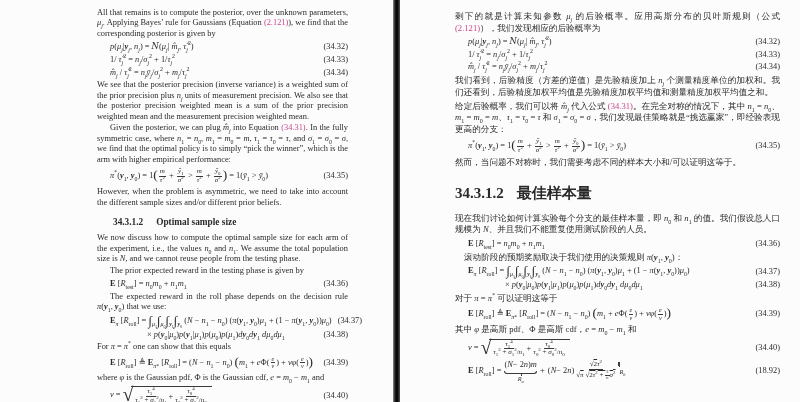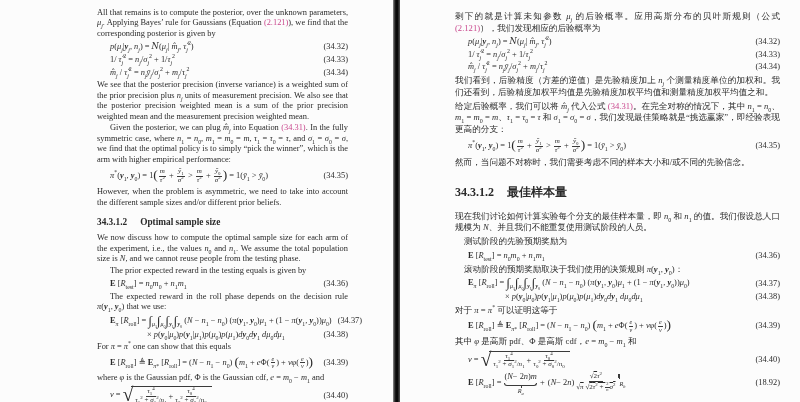--- a/index.html
+++ b/index.html
@@ -11,22 +11,22 @@
   .page-left .content{margin:0 45px 0 97px;}
   .page-right{width:400px;padding-top:11px;}
   .page-right .content{margin:0 20px 0 55px;}
   .seam{width:7px;background:linear-gradient(90deg,#8f8f8f 0%,#1d1d1d 30%,#000 60%,#555 100%);}
 
   .para{margin:0 0 1.5px 0;font-size:8.4px;line-height:1.24;text-align:justify;}
   .page-right .para{font-size:8.6px;line-height:1.34;margin:0 0 2.5px 0;}
   .ind{text-indent:13px;}
   .indc{text-indent:9px;}
 
-  .h{font-weight:bold;font-size:9.3px;margin:9px 0 6px 0;}
-  .page-right .h{font-size:12px;margin:15px 0 10px 0;}
+  .h{font-weight:bold;font-size:9.3px;margin:9px 0 6px 16px;}
+  .page-right .h{font-size:15px;margin:15px 0 10px 0;}
   .h .hnum{margin-right:13px;}
 
   .eq{display:flex;align-items:center;margin:3px 0;font-size:8.4px;line-height:1.15;}
   .eq .ebody{padding-left:13px;white-space:nowrap;}
   .eq .deep{padding-left:50px;}
   .eq .enum{margin-left:auto;padding-left:6px;}
 
   sub,sup{font-size:0.7em;line-height:0;}
   .ref{color:#c9478d;cursor:pointer;}
   .cal{font-style:italic;font-family:"DejaVu Serif",serif;}
@@ -96,21 +96,21 @@
         <span class="enum">(34.35)</span>
       </div>
 
       <p class="para">However, when the problem is asymmetric, we need to take into account the different sample sizes and/or different prior beliefs.</p>
 
       <div class="h">
         <span class="hnum">34.3.1.2</span><span>Optimal sample size</span>
       </div>
 
       <p class="para">We now discuss how to compute the optimal sample size for each arm of the experiment, i.e., the values <i>n</i><sub>0</sub> and <i>n</i><sub>1</sub>. We assume the total population size is <i>N</i>, and we cannot reuse people from the testing phase.</p>
-      <p class="para ind">The prior expected reward in the testing equals is given by</p>
+      <p class="para ind">The prior expected reward in the testing phase is given by</p>
 
       <div class="eq">
         <span class="ebody"><b>E</b> [<i>R</i><sub>test</sub>] = <i>n</i><sub>0</sub><i>m</i><sub>0</sub> + <i>n</i><sub>1</sub><i>m</i><sub>1</sub></span>
         <span class="enum">(34.36)</span>
       </div>
 
       <p class="para ind">The expected reward in the roll phase depends on the decision rule <i>π</i>(<b><i>y</i></b><sub>1</sub>, <b><i>y</i></b><sub>0</sub>) that we use:</p>
 
       <div class="eq">
         <span class="ebody"><b>E</b><sub><i>π</i></sub> [<i>R</i><sub>roll</sub>] = <span class="it">∫</span><sub><i>μ</i><sub>1</sub></sub><span class="it">∫</span><sub><i>μ</i><sub>0</sub></sub><span class="it">∫</span><sub><b><i>y</i></b><sub>1</sub></sub><span class="it">∫</span><sub><b><i>y</i></b><sub>0</sub></sub> (<i>N</i> − <i>n</i><sub>1</sub> − <i>n</i><sub>0</sub>) (<i>π</i>(<b><i>y</i></b><sub>1</sub>, <b><i>y</i></b><sub>0</sub>)<i>μ</i><sub>1</sub> + (1 − <i>π</i>(<b><i>y</i></b><sub>1</sub>, <b><i>y</i></b><sub>0</sub>))<i>μ</i><sub>0</sub>)</span>
@@ -185,28 +185,27 @@
             </span> &gt; <span class="fr">
               <span class="n"><i>m</i></span>
               <span class="d"><i>τ</i><sup>2</sup></span>
             </span> + <span class="fr">
               <span class="n"><i>ȳ</i><sub>0</sub></span>
               <span class="d"><i>σ</i><sup>2</sup></span>
             </span><span class="bp">)</span> = 1(<i>ȳ</i><sub>1</sub> &gt; <i>ȳ</i><sub>0</sub>)</span>
         <span class="enum">(34.35)</span>
       </div>
 
-      <p class="para">然而，当问题不对称时，我们需要考虑不同的样本大小和/或不同的先验信念。</p>
+      <p class="para">然而，当问题不对称时，我们需要考虑不同的样本大小和/可以证明这等于。</p>
 
       <div class="h">
         <span class="hnum">34.3.1.2</span><span>最佳样本量</span>
       </div>
 
       <p class="para">现在我们讨论如何计算实验每个分支的最佳样本量，即 <i>n</i><sub>0</sub> 和 <i>n</i><sub>1</sub> 的值。我们假设总人口规模为 <i>N</i>、并且我们不能重复使用测试阶段的人员。</p>
-      <p class="para indc">测试阶段的先验预期奖励为</p>
 
       <div class="eq">
         <span class="ebody"><b>E</b> [<i>R</i><sub>test</sub>] = <i>n</i><sub>0</sub><i>m</i><sub>0</sub> + <i>n</i><sub>1</sub><i>m</i><sub>1</sub></span>
         <span class="enum">(34.36)</span>
       </div>
 
       <p class="para indc">滚动阶段的预期奖励取决于我们使用的决策规则 <i>π</i>(<b><i>y</i></b><sub>1</sub>, <b><i>y</i></b><sub>0</sub>)：</p>
 
       <div class="eq">
         <span class="ebody"><b>E</b><sub><i>π</i></sub> [<i>R</i><sub>roll</sub>] = <span class="it">∫</span><sub><i>μ</i><sub>1</sub></sub><span class="it">∫</span><sub><i>μ</i><sub>0</sub></sub><span class="it">∫</span><sub><b><i>y</i></b><sub>1</sub></sub><span class="it">∫</span><sub><b><i>y</i></b><sub>0</sub></sub> (<i>N</i> − <i>n</i><sub>1</sub> − <i>n</i><sub>0</sub>) (<i>π</i>(<b><i>y</i></b><sub>1</sub>, <b><i>y</i></b><sub>0</sub>)<i>μ</i><sub>1</sub> + (1 − <i>π</i>(<b><i>y</i></b><sub>1</sub>, <b><i>y</i></b><sub>0</sub>))<i>μ</i><sub>0</sub>)</span>

